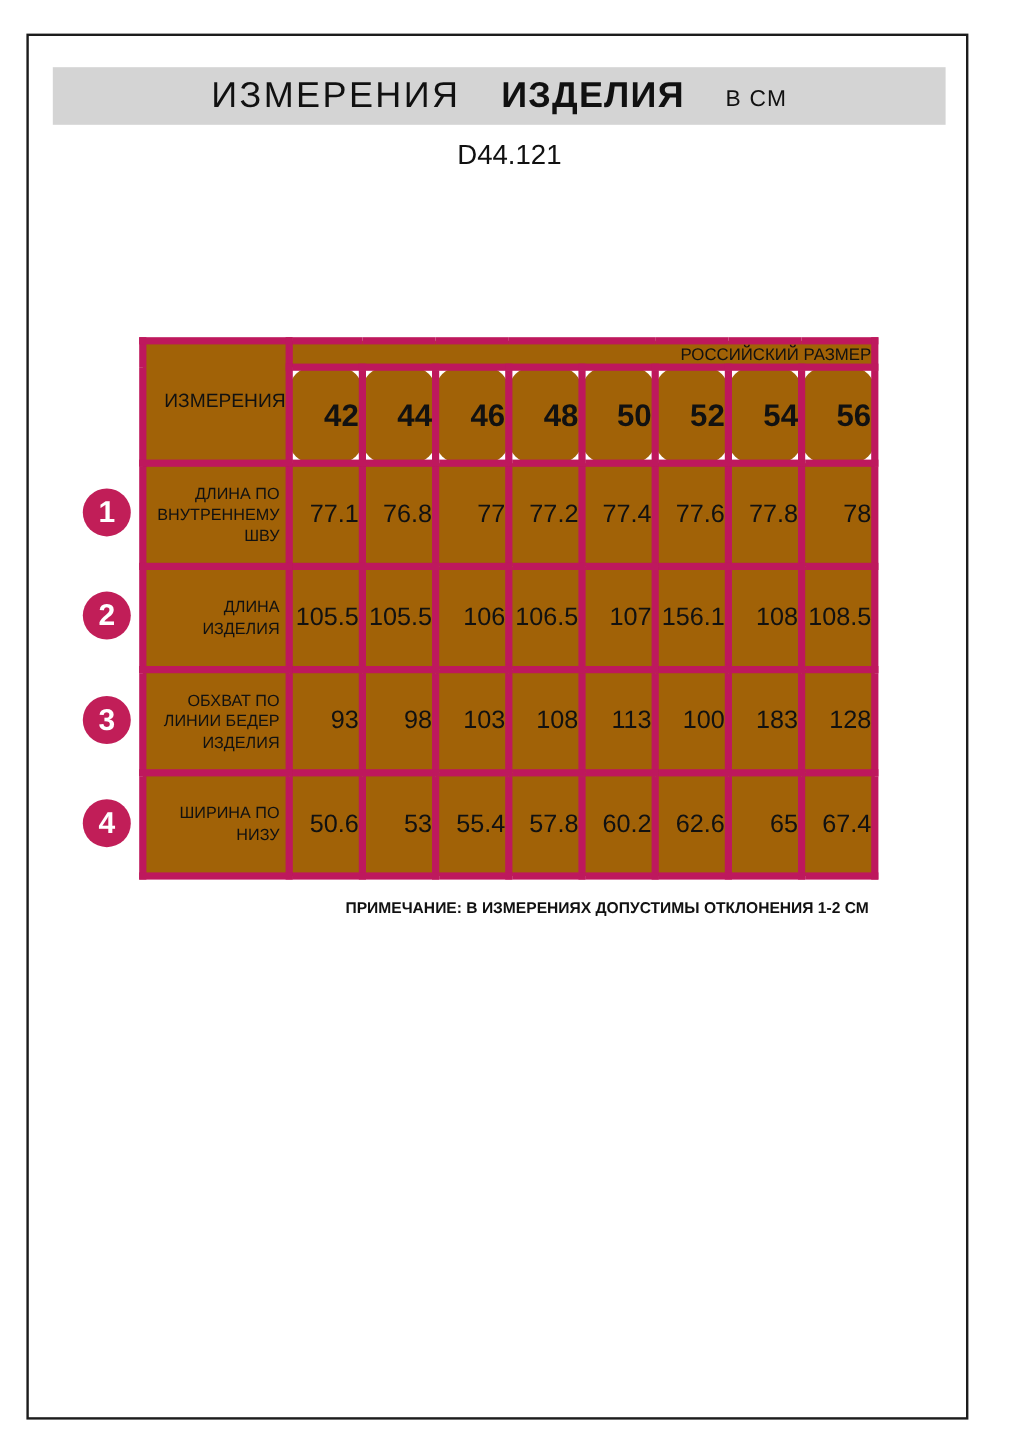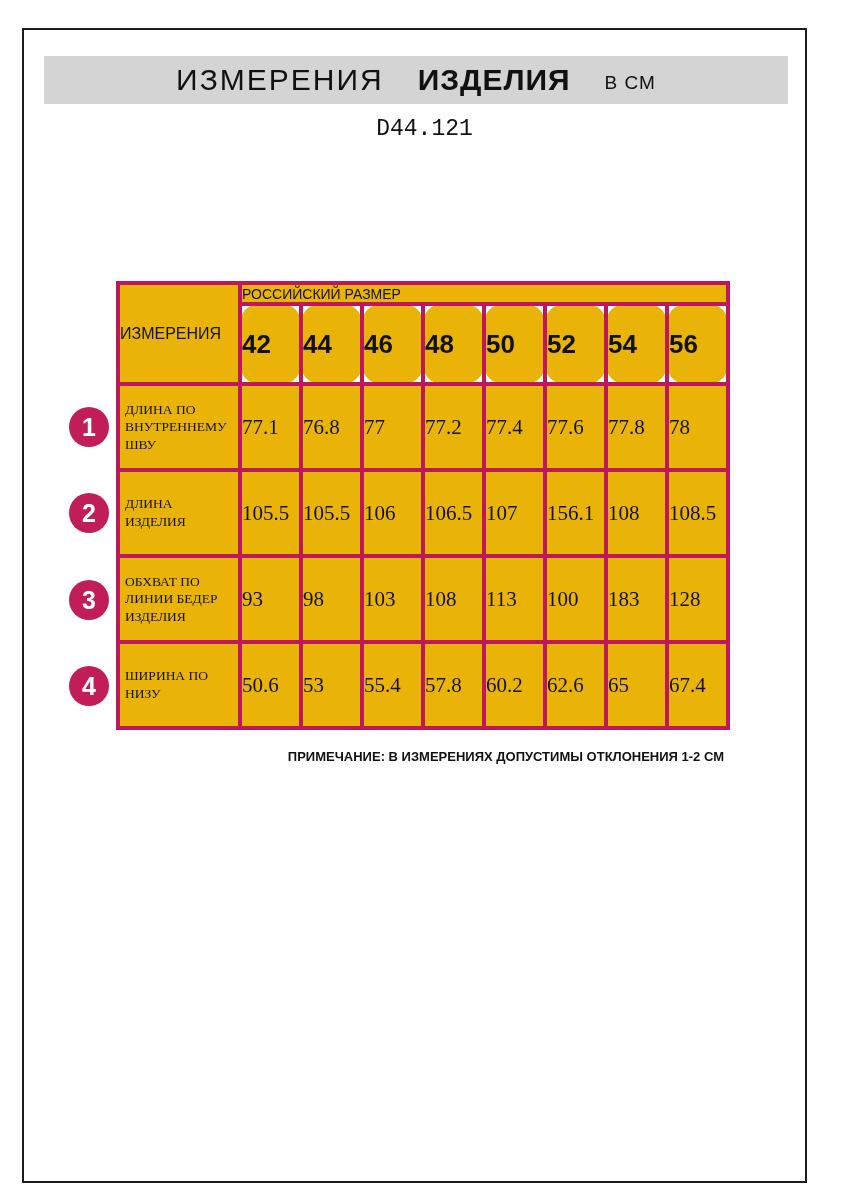--- a/index.html
+++ b/index.html
@@ -32,46 +32,45 @@
   }
   .banner .t-regular { font-size:30px; letter-spacing:2px; }
   .banner .t-bold    { font-size:30px; font-weight:700; letter-spacing:1px; }
   .banner .t-units   { font-size:19px; letter-spacing:1px; padding-top:5px; }
 
   .model {
     position:absolute;
     left:0; top:116px; width:849px;
     text-align:center;
     font-size:23px;
-    font-family:Liberation Mono, monospace;
   }
 
   .subtitle {
     position:absolute;
     left:125px; top:158px; width:600px;
     text-align:center;
     font-size:17.5px;
     line-height:1.45;
     white-space:pre-line;
   }
 
   .table-area { position:absolute; left:116px; top:281px; }
   table { border-collapse:collapse; table-layout:fixed; }
   col.label-col { width:122px; }
   col.size-col  { width:61px; }
   th, td {
-    border:4px solid #be185d;
-    text-align:left; vertical-align:middle;
-    background:#eab308;
+    border:6px solid #be185d;
+    text-align:right; vertical-align:middle;
+    background:#a16207;
     font-weight:normal;
   }
   th.group  { height:21px; font-size:14px; font-weight:normal; }
   th.corner { font-size:16px; }
   tr.size-row th { height:80px; font-size:26px; font-weight:700;border-radius:19px; }
-  tbody tr { height:86px;font-family:Liberation Serif, serif; }
+  tbody tr { height:86px; }
   tbody th.rowlabel {
     font-size:13.5px; line-height:1.3;
     padding:0 5px;
     white-space:pre-line;
   }
   tbody td { font-size:21px; }
 
   .badge {
     position:absolute;
     left:69px;

